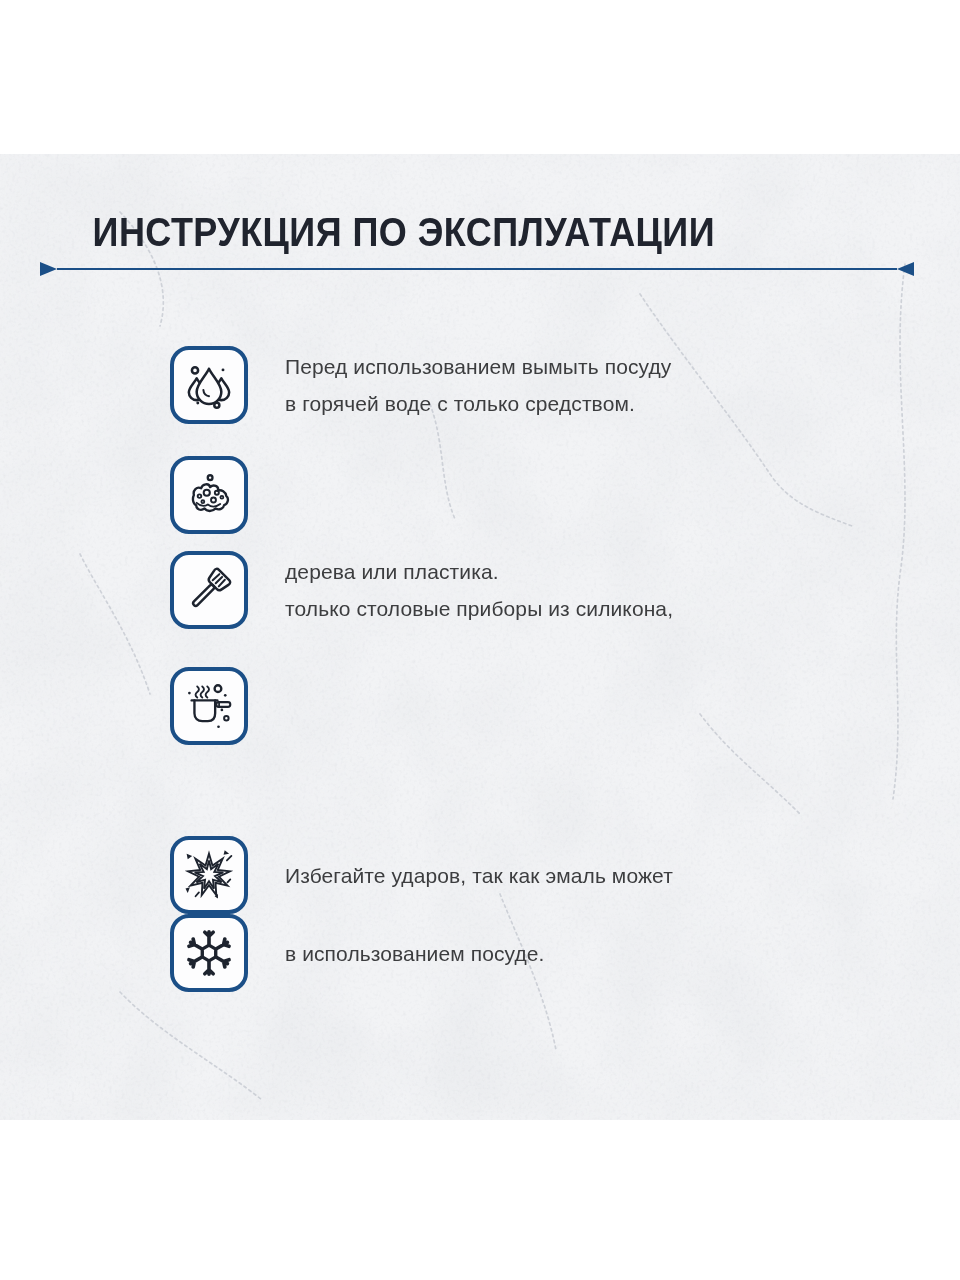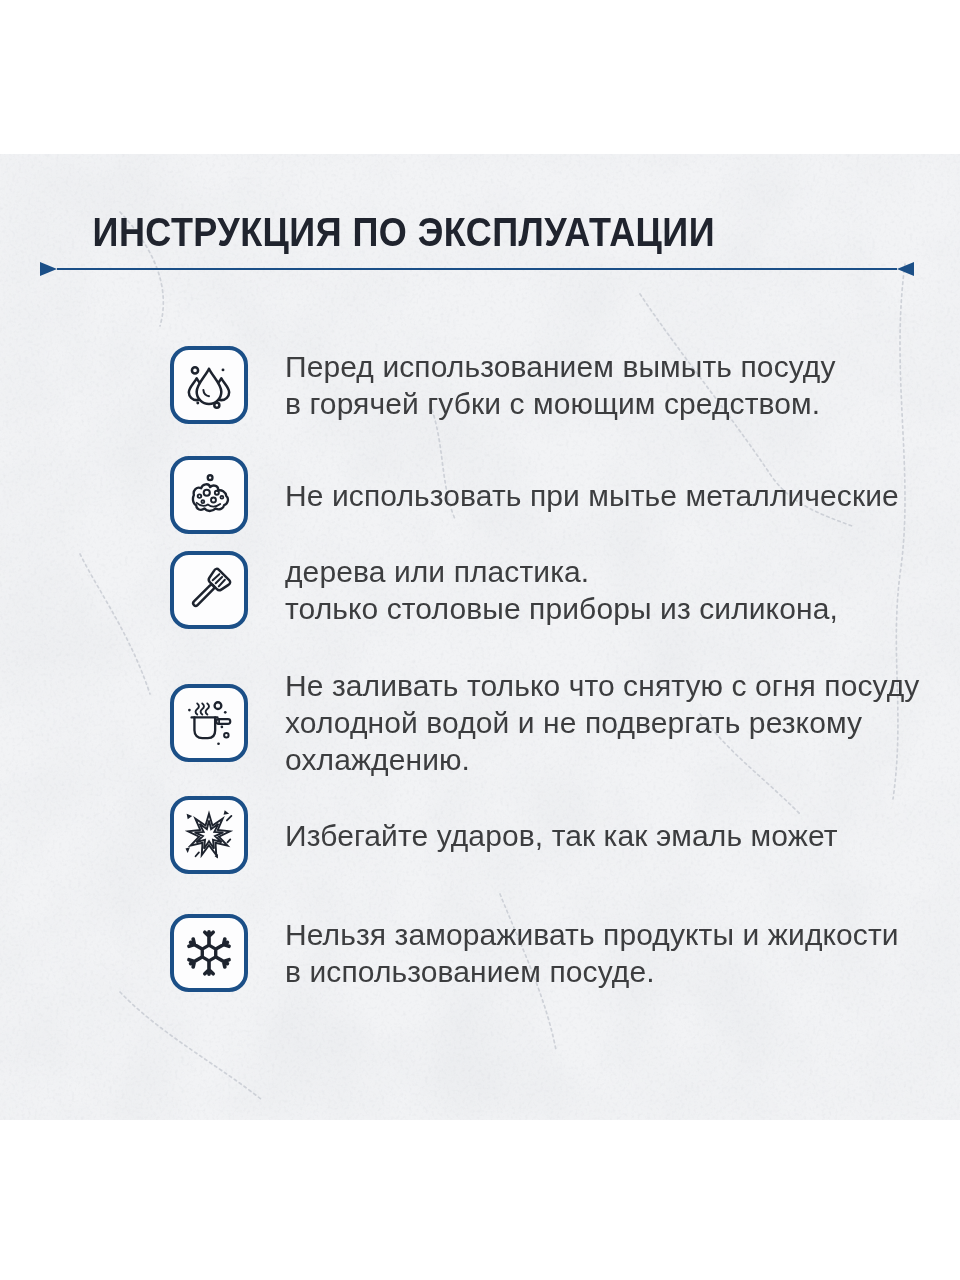--- a/index.html
+++ b/index.html
@@ -68,21 +68,21 @@
     flex:0 0 auto;
     width:78px;height:78px;
     border:4px solid var(--accent-color);
     border-radius:19px;
     background:var(--icon-fill);
     display:flex;align-items:center;justify-content:center;
   }
   .icon-box svg{width:56px;height:56px;color:var(--icon-stroke);}
   .text{
     color:var(--text-color);
-    font-size:30px;
+    font-size:21px;
     line-height:37px;
     letter-spacing:0.1px;
   }
 </style>
 </head>
 <body>
 
 <div class="marble-wrap">
   <svg width="960" height="966" viewBox="0 0 960 966" preserveAspectRatio="none" aria-hidden="true">
     <defs>
@@ -131,42 +131,41 @@
         <path d="M40 59 A12 12 0 0 0 50 70" stroke-width="3.6"></path>
         <circle cx="25" cy="24" r="5.5"></circle>
         <circle cx="64" cy="86" r="4.5"></circle>
         <circle cx="75" cy="23" r="2.6" fill="currentColor" stroke="none"></circle>
         <circle cx="30" cy="82" r="2.6" fill="currentColor" stroke="none"></circle>
       </g>
     </svg>
   </div>
   <div class="text">
     <div class="line">Перед использованием вымыть посуду</div>
-    <div class="line">в горячей губки с моющим средством.</div>
+    <div class="line">в горячей воде с только средством.</div>
   </div>
 </div>
 
 <div class="row" style="top:456px">
   <div class="icon-box">
     <svg viewBox="0 0 100 100">
       <g stroke="currentColor" fill="none" stroke-width="4.2" stroke-linecap="round" stroke-linejoin="round">
         <path d="M23 50 C21 42 28 34 36 38 C38 30 50 28 52 36 C58 30 68 34 66 42 C72 40 80 44 81 52 C86 56 84 66 77 68 C76 74 68 78 62 74 C56 80 46 80 42 74 C36 79 27 76 27 68 C21 66 20 56 23 50 Z"></path>
         <path d="M28 64 Q38 73 48 67 Q58 75 70 66" stroke-width="3.4"></path>
         <circle cx="52" cy="19" r="4.2"></circle>
         <circle cx="46" cy="46" r="5.5" stroke-width="3.6"></circle>
         <circle cx="64" cy="46" r="3.6" stroke-width="3.4"></circle>
         <circle cx="33" cy="52" r="3.2" stroke-width="3.4"></circle>
         <circle cx="58" cy="59" r="4.4" stroke-width="3.4"></circle>
         <circle cx="73" cy="54" r="2.6" stroke-width="3.2"></circle>
         <circle cx="39" cy="62" r="2.6" stroke-width="3.2"></circle>
       </g>
     </svg>
   </div>
   <div class="text">
-    <div class="line">Не использовать при мытье металлические</div>
   </div>
 </div>
 
 <div class="row" style="top:551px">
   <div class="icon-box">
     <svg viewBox="0 0 100 100">
       <g stroke="currentColor" fill="none" stroke-width="4.4" stroke-linecap="round" stroke-linejoin="round" transform="rotate(45 50 50)">
         <path d="M37 12 L63 12 C67 12 69 15 68 19 L65 34 C64.4 37 62 39 59 39 L41 39 C38 39 35.6 37 35 34 L32 19 C31 15 33 12 37 12 Z"></path>
         <path d="M43 17 L42.3 33 M50 17 L50 33 M57 17 L57.7 33" stroke-width="3.6"></path>
         <rect x="45.5" y="39" width="9" height="49" rx="4.5"></rect>
@@ -192,28 +191,23 @@
         <path d="M47 35 C43 32 43 28 47 25 C51 22 51 18 47 15" stroke-width="3.4"></path>
         <circle cx="66" cy="19" r="6"></circle>
         <circle cx="81" cy="72" r="4" stroke-width="3.6"></circle>
         <circle cx="79" cy="31" r="2.4" fill="currentColor" stroke="none"></circle>
         <circle cx="15" cy="27" r="2.4" fill="currentColor" stroke="none"></circle>
         <circle cx="73" cy="57" r="2.4" fill="currentColor" stroke="none"></circle>
         <circle cx="67" cy="87" r="2.4" fill="currentColor" stroke="none"></circle>
       </g>
     </svg>
   </div>
-  <div class="text">
-    <div class="line">Не заливать только что снятую с огня посуду</div>
-    <div class="line">холодной водой и не подвергать резкому</div>
-    <div class="line">охлаждению.</div>
-  </div>
-</div>
-
-<div class="row" style="top:796px">
+</div>
+
+<div class="row" style="top:836px">
   <div class="icon-box">
     <svg viewBox="0 0 100 100">
       <g stroke="currentColor" fill="none" stroke-width="3.4" stroke-linejoin="miter">
         <polygon points="50,12 56.2,33.1 74.4,20.9 65.6,41 87.4,43.4 67.7,53.1 82.9,69 61.6,63.8 63,85.7 50,68 37,85.7 38.4,63.8 17.1,69 32.3,53.1 12.6,43.4 34.4,41 25.6,20.9 43.8,33.1"></polygon>
         <polygon points="50,24 53.8,39.7 66.7,30.1 59.5,44.5 75.6,45.5 60.8,51.9 72.5,63 57.1,58.4 58.9,74.4 50,61 41.1,74.4 42.9,58.4 27.5,63 39.2,51.9 24.4,45.5 40.5,44.5 33.3,30.1 46.2,39.7"></polygon>
       </g>
       <g fill="currentColor" stroke="none">
         <polygon points="10,12 20,16 12,22"></polygon>
         <polygon points="78,6 86,12 76,14"></polygon>
         <polygon points="8,74 16,72 12,82"></polygon>
@@ -244,16 +238,15 @@
         <use href="#sfarm"></use>
         <use href="#sfarm" transform="rotate(60 50 50)"></use>
         <use href="#sfarm" transform="rotate(120 50 50)"></use>
         <use href="#sfarm" transform="rotate(180 50 50)"></use>
         <use href="#sfarm" transform="rotate(240 50 50)"></use>
         <use href="#sfarm" transform="rotate(300 50 50)"></use>
       </g>
     </svg>
   </div>
   <div class="text">
-    <div class="line">Нельзя замораживать продукты и жидкости</div>
     <div class="line">в использованием посуде.</div>
   </div>
 </div>
 
 </body></html>

